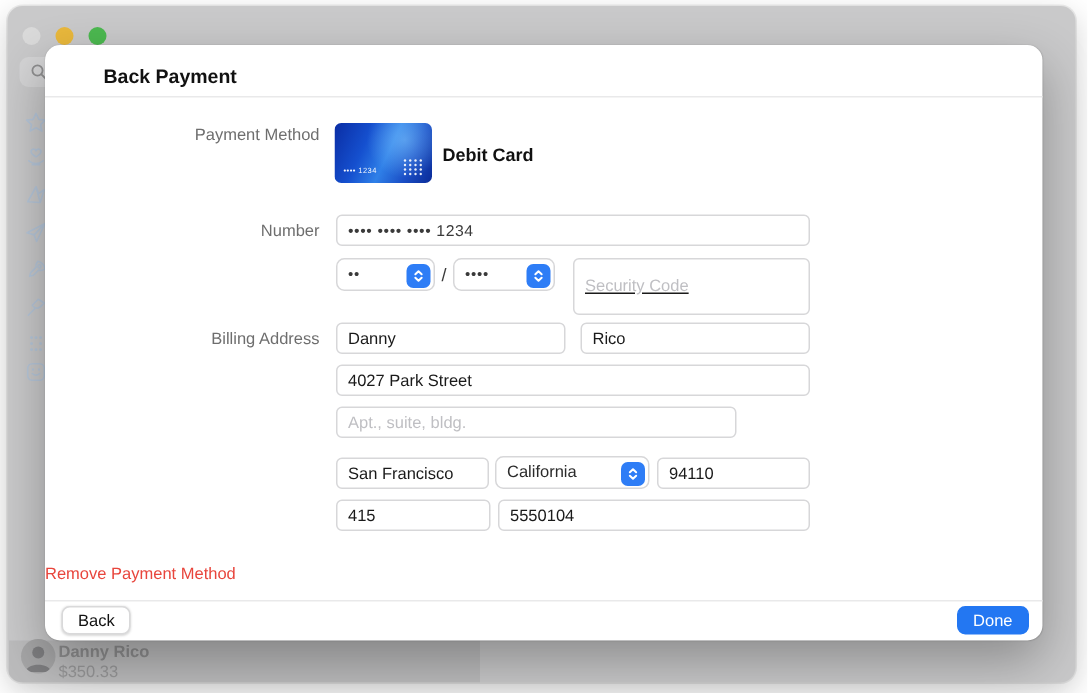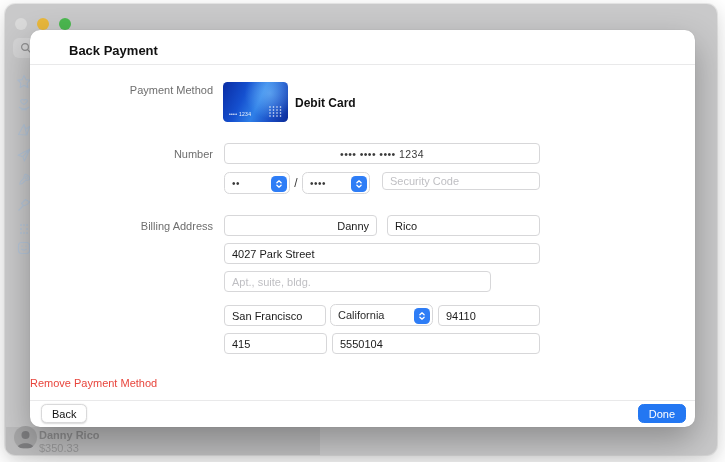--- a/index.html
+++ b/index.html
@@ -40,21 +40,21 @@
             radial-gradient(circle at 72% 28%, rgba(130,200,255,.55), rgba(130,200,255,0) 46%),
             linear-gradient(115deg, #0a2da4 0%, #1550cf 32%, #2f80e8 54%, #1b4fc6 76%, #0a2b98 100%); }
   .card-last4 { position:absolute; left:6px; bottom:5px; font-size:5px; letter-spacing:.3px;
                 color:rgba(255,255,255,.95); }
   .card-dots { position:absolute; right:5px; bottom:4px; }
   .card-name { position:absolute; left:265px; top:66px; font-size:12px; font-weight:bold; color:#111; }
 
   .tf { position:absolute; height:21px; border:1px solid #d7d7d9; border-radius:4px; background:#fff;
         font-family:"Liberation Sans", sans-serif; font-size:11px; color:#1a1a1a; padding:0 7px; outline:none; }
   .tf::placeholder { color:#bfbfc3; }
-  .tf.bullets { font-size:10.5px; letter-spacing:.4px; color:#3a3a3a;text-align:center; }
+  .tf.bullets { font-size:10.5px; letter-spacing:.4px; color:#3a3a3a; }
 
   .sel { position:absolute; height:22px; border:1px solid #d7d7d9; border-radius:5.5px; background:#fff;
          display:flex; align-items:center; padding-left:7px; cursor:default; }
   .sel-val { font-size:11px; color:#2b2b2b; }
   .sel-val.bullets { font-size:10px; letter-spacing:.5px; color:#3a3a3a; }
   .stepper { position:absolute; right:2.5px; top:2.5px; width:16px; height:16px; border-radius:4.5px;
              background:#2e7df6; display:flex; align-items:center; justify-content:center; }
   .slash { position:absolute; left:261px; top:146px; width:10px; text-align:center; font-size:12px; color:#3a3a3a; }
 
   .remove-link { position:absolute; left:0; right:16px; top:347px; text-align:left;
@@ -177,24 +177,24 @@
     </div>
     <span class="slash">/</span>
     <div class="sel" style="left:272px; top:142px; width:68px;">
       <span class="sel-val bullets">••••</span>
       <span class="stepper">
         <svg width="12" height="12" viewBox="0 0 16 16">
             <path d="M5.2 6.4 8 3.8 10.8 6.4 M5.2 9.6 8 12.2 10.8 9.6" fill="none" stroke="#fff" stroke-width="1.8" stroke-linecap="round" stroke-linejoin="round"></path>
           </svg>
       </span>
     </div>
-    <input class="tf" style="left: 352px; top: 142px; width: 158px; height: 18px;" readonly="" placeholder="Security Code">
+    <input class="tf" style="left: 352px; top: 142px; width: 158px; height: 38px; text-decoration: underline;" readonly="" placeholder="Security Code">
 
     <div class="flabel" style="top:190px">Billing Address</div>
-    <input class="tf" style="left: 194px; top: 185px; width: 153px; text-align: right;" readonly="" value="Danny">
+    <input class="tf" style="left: 194px; top: 185px; width: 153px;" readonly="" value="Danny">
     <input class="tf" style="left: 357px; top: 185px; width: 153px;" readonly="" value="Rico">
     <input class="tf" style="left: 194px; top: 213px; width: 316px;" readonly="" value="4027 Park Street">
     <input class="tf" style="left: 194px; top: 241px; width: 267px;" readonly="" placeholder="Apt., suite, bldg.">
 
     <input class="tf" style="left: 194px; top: 275px; width: 102px;" readonly="" value="San Francisco">
     <div class="sel" style="left:300px; top:274px; width:103px;">
       <span class="sel-val">California</span>
       <span class="stepper">
         <svg width="12" height="12" viewBox="0 0 16 16">
             <path d="M5.2 6.4 8 3.8 10.8 6.4 M5.2 9.6 8 12.2 10.8 9.6" fill="none" stroke="#fff" stroke-width="1.8" stroke-linecap="round" stroke-linejoin="round"></path>

